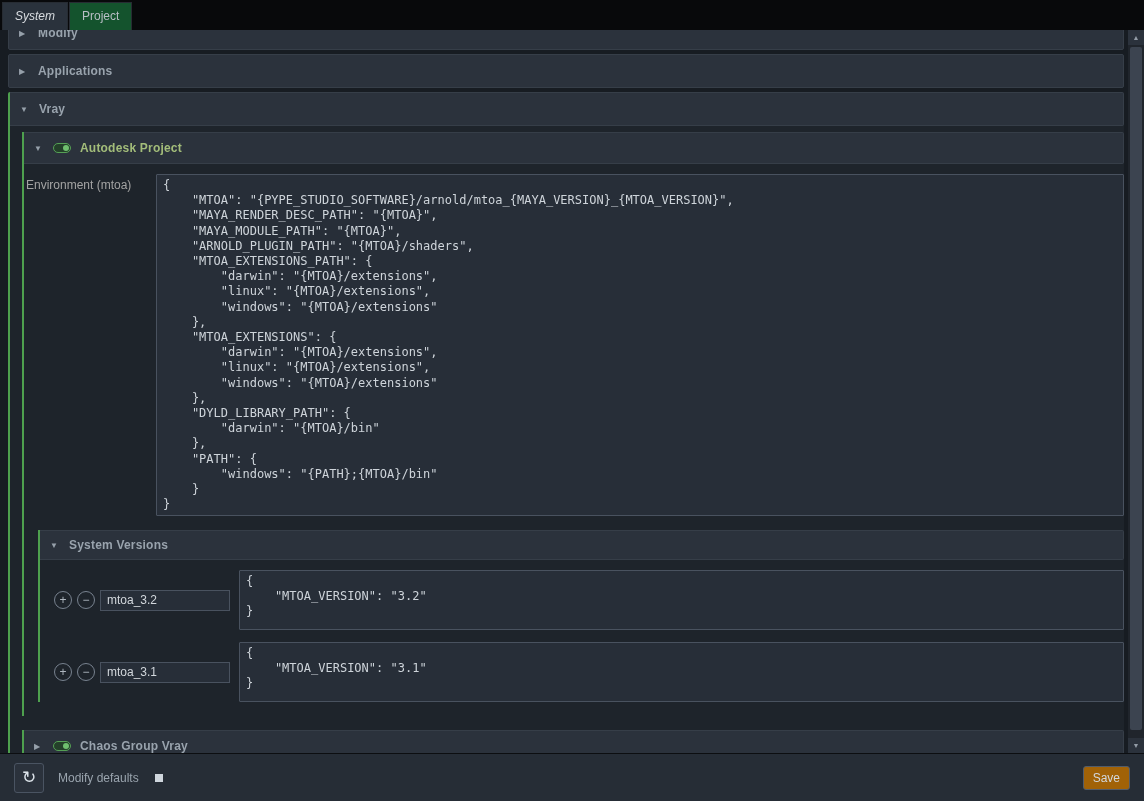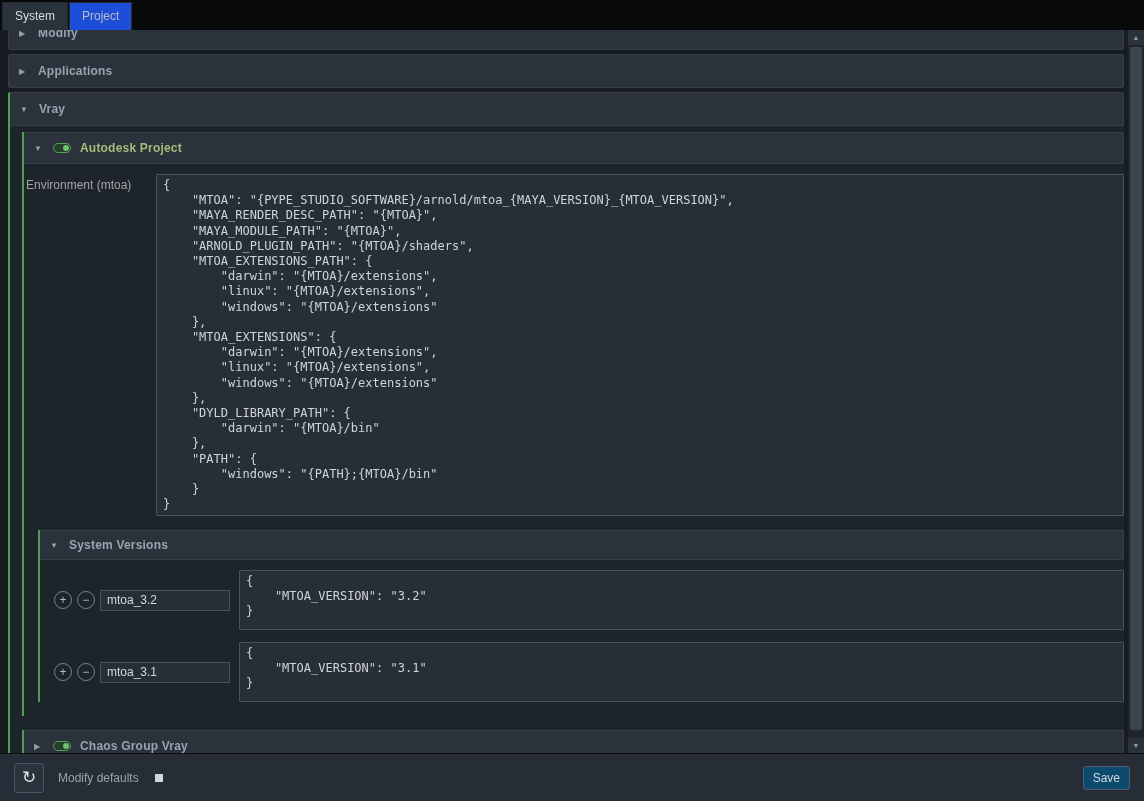--- a/index.html
+++ b/index.html
@@ -17,28 +17,28 @@
 
   
   .tabbar {
     height: 30px; flex: none;
     background: #08090b;
     display: flex; align-items: flex-end;
     padding-left: 2px;
   }
   .tab {
     padding: 6px 12px 7px;
-    background: #1d4ed8;
+    background: #14532d;
     color: #b8bec5;
     border: 1px solid #272c33;
     border-bottom: none;
     margin-right: 1px;
     cursor: default;
   }
-  .tab.active { background: #2a323c; color: #d8dce0; }
+  .tab.active { background: #2a323c; color: #d8dce0; font-style: italic; }
 
   
   .main { flex: 1; display: flex; min-height: 0; }
   .scroll-content { flex: 1; overflow: hidden; padding: 0 4px 0 8px; }
 
   .scrollbar { width: 16px; flex: none; background: #20252c; display: flex; flex-direction: column; }
   .sb-btn {
     height: 15px; flex: none;
     background: #2b323c;
     color: #939ca6; font-size: 7px;
@@ -152,21 +152,21 @@
     border: 1px solid #4a5462; border-radius: 3px;
     color: #dce3ea;
     display: flex; align-items: center; justify-content: center;
     padding: 0; cursor: default;
   }
   .refresh-glyph { font-family: "DejaVu Sans", sans-serif; font-size: 17px; line-height: 1; }
   .modify-label { color: #9aa4ae; }
   .mini-square { width: 8px; height: 8px; background: #cfd6dd; display: inline-block; margin-left: 2px; flex: none; }
   .spacer { flex: 1; }
   .save-btn {
-    background: #0c4a6e;
+    background: #a16207;
     border: 1px solid #525c6a; border-radius: 3px;
     color: #d2d7dc;
     font-family: "Liberation Sans", sans-serif;
     font-size: 12px;
     padding: 4px 9px;
     cursor: default;
   }
 </style>
 </head>
 <body>

